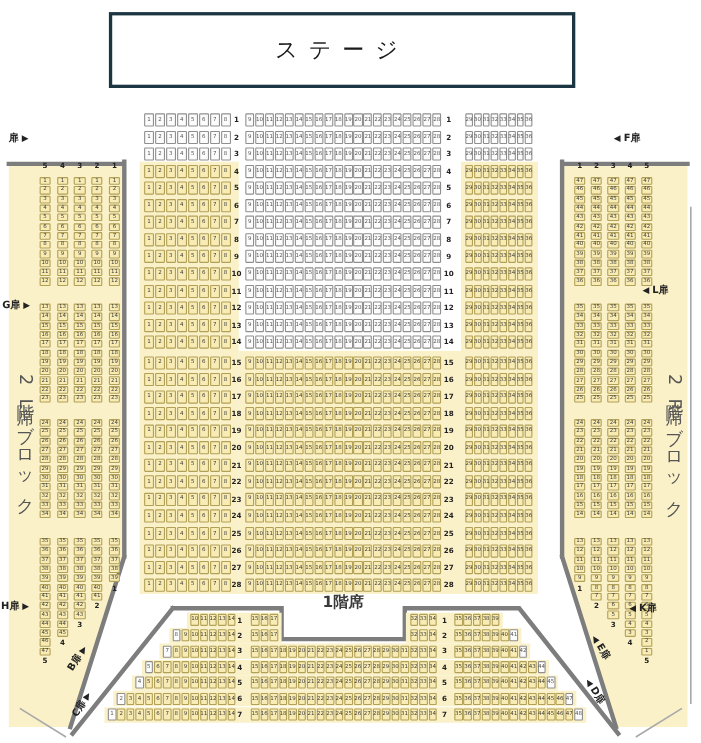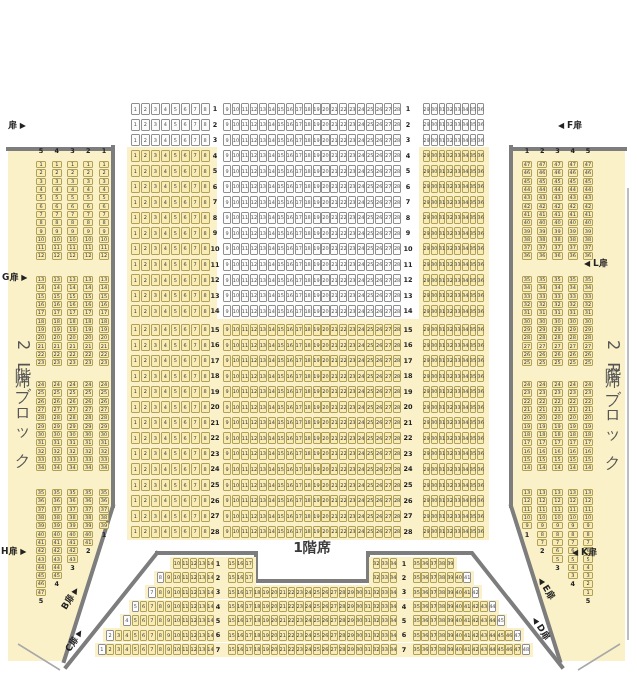--- a/index.html
+++ b/index.html
@@ -32,20 +32,21 @@
     <g stroke="#7d7d7d" stroke-width="4" fill="none" stroke-linecap="square">
       <path d="M8,149 H113 M113,147 V506 M113,506 L64,661"></path>
       <path d="M511,149 H625 M511,147 V506 M511,506 L560,661"></path>
       <path d="M157,553 L66,667 M157,553 H256 V581 H368 V553 H472 L562,667"></path>
     </g>
     <g stroke="#a9a9a9" stroke-width="1.5" fill="none">
       <path d="M628,188 V640 M620,644 L578,670 M18,644 L60,670"></path>
     </g>
   </svg>
 
+  <div id="stage">ステージ</div>
 
   <div class="vtitle" style="left:12px; top:340px;">2階席Lブロック</div>
   <div class="vtitle" style="left:602px; top:340px;">2階席Rブロック</div>
 
   <div id="f1label">1階席</div>
 
 <div class="strip" style="left: 127px; top: 147px; width: 90px; height: 393px;"></div>
     <div class="strip" style="left: 419px; top: 147px; width: 70px; height: 393px;"></div>
     <div class="strip" style="left: 217px; top: 319px; width: 202px; height: 221px;"></div>
     <div class="seat white" style="left: 131px; top: 103px; width: 8.9px; height: 12px;">1</div>

